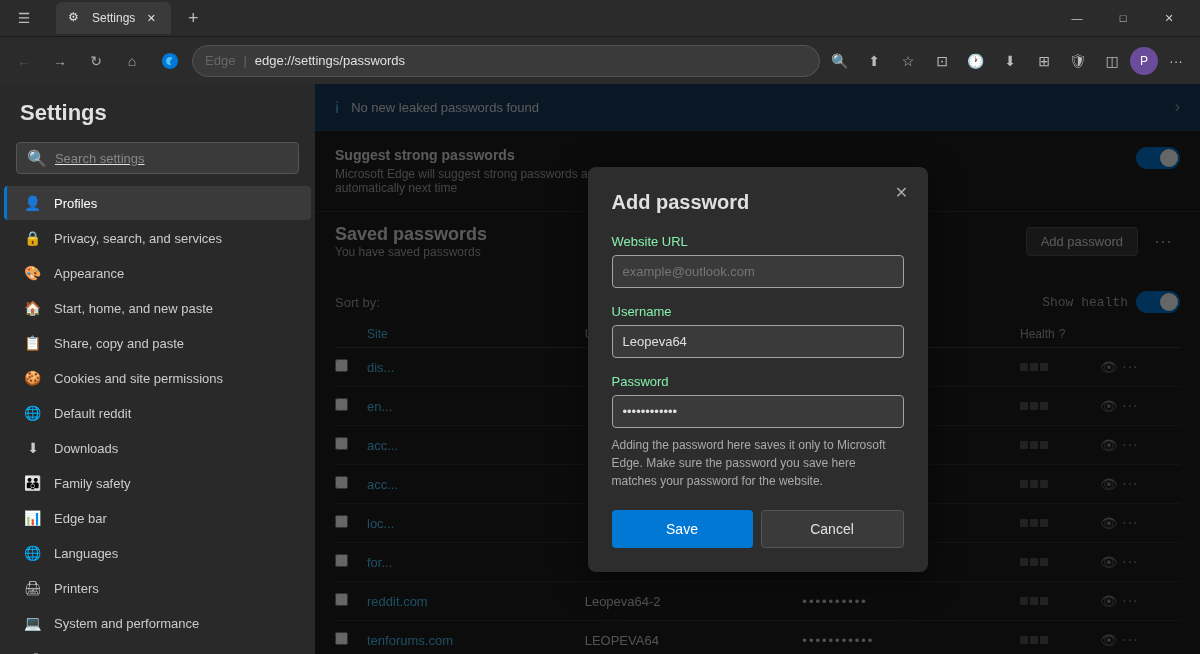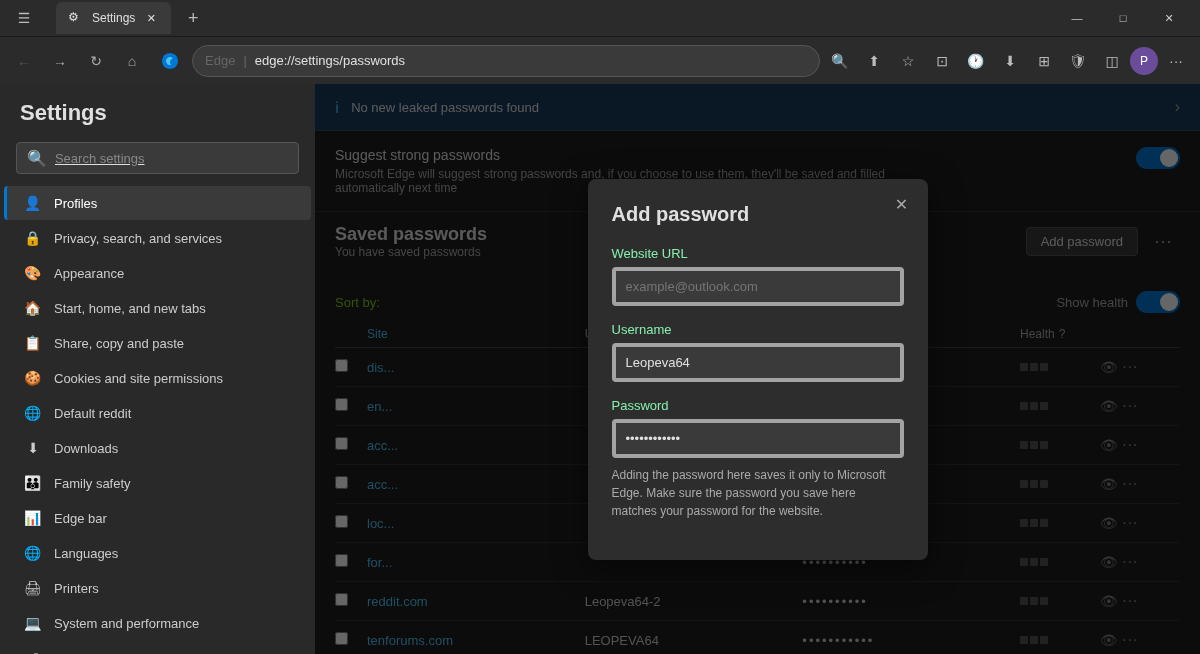--- a/index.html
+++ b/index.html
@@ -258,21 +258,21 @@
       border-bottom: 1px solid #333;
     }
     .settings-row {
       display: flex;
       align-items: flex-start;
       justify-content: space-between;
     }
     .settings-label {
       font-size: 14px;
       color: #e0e0e0;
-      font-weight: 400;
+      font-weight: 700;
     }
     .settings-desc {
       font-size: 12px;
       color: #aaa;
       margin-top: 4px;
       max-width: 600px;
     }
 
     
     .toggle {
@@ -334,28 +334,29 @@
 
     
     .sort-row {
       display: flex;
       align-items: center;
       justify-content: space-between;
       padding: 8px 0;
     }
     .sort-label {
       font-size: 13px;
-      color: #84cc16;
+      color: #a3a3a3;
     }
     .show-health {
       display: flex;
       align-items: center;
       gap: 8px;
       font-size: 13px;
       color: #aaa;
+      font-family: Liberation Mono, monospace;
     }
     .pw-header {
       display: flex;
       align-items: center;
       padding: 6px 0;
       border-bottom: 1px solid #444;
       font-size: 12px;
       color: #888;
     }
     .pw-row {
@@ -425,21 +426,21 @@
       margin-bottom: 16px;
     }
     .field-label {
       font-size: 13px;
       color: #86efac;
       margin-bottom: 6px;
     }
     .field-input {
       width: 100%;
       background: #3a3a3a;
-      border: 4px solid #a3a3a3;
+      border: 1px solid #a3a3a3;
       border-radius: 4px;
       padding: 8px 10px;
       color: #e0e0e0;
       font-size: 13px;
       outline: none;
     }
     .field-note {
       font-size: 12px;
       color: #aaa;
       margin-top: 8px;
@@ -546,21 +547,21 @@
         <div class="nav-item">
     <span class="nav-icon">🔒</span>
     <span>Privacy, search, and services</span>
   </div>
         <div class="nav-item">
     <span class="nav-icon">🎨</span>
     <span>Appearance</span>
   </div>
         <div class="nav-item">
     <span class="nav-icon">🏠</span>
-    <span>Start, home, and new tabs</span>
+    <span>Start, home, and new paste</span>
   </div>
         <div class="nav-item">
     <span class="nav-icon">📋</span>
     <span>Share, copy and paste</span>
   </div>
         <div class="nav-item">
     <span class="nav-icon">🍪</span>
     <span>Cookies and site permissions</span>
   </div>
         <div class="nav-item">
@@ -826,16 +827,20 @@
           <div class="field-label">Username</div>
           <input class="field-input" type="text" value="Leopeva64" style="">
         </div>
 
         <div class="field-group">
           <div class="field-label">Password</div>
           <input class="field-input" type="password" value="testpassword" style="">
           <div class="field-note">Adding the password here saves it only to Microsoft Edge. Make sure the password you save here matches your password for the website.</div>
         </div>
 
+        <div class="modal-buttons">
+          <button class="btn-save">Save</button>
+          <button class="btn-cancel">Cancel</button>
+        </div>
       </div>
     </div>
   </div>
 </div>
 
 </body></html>

